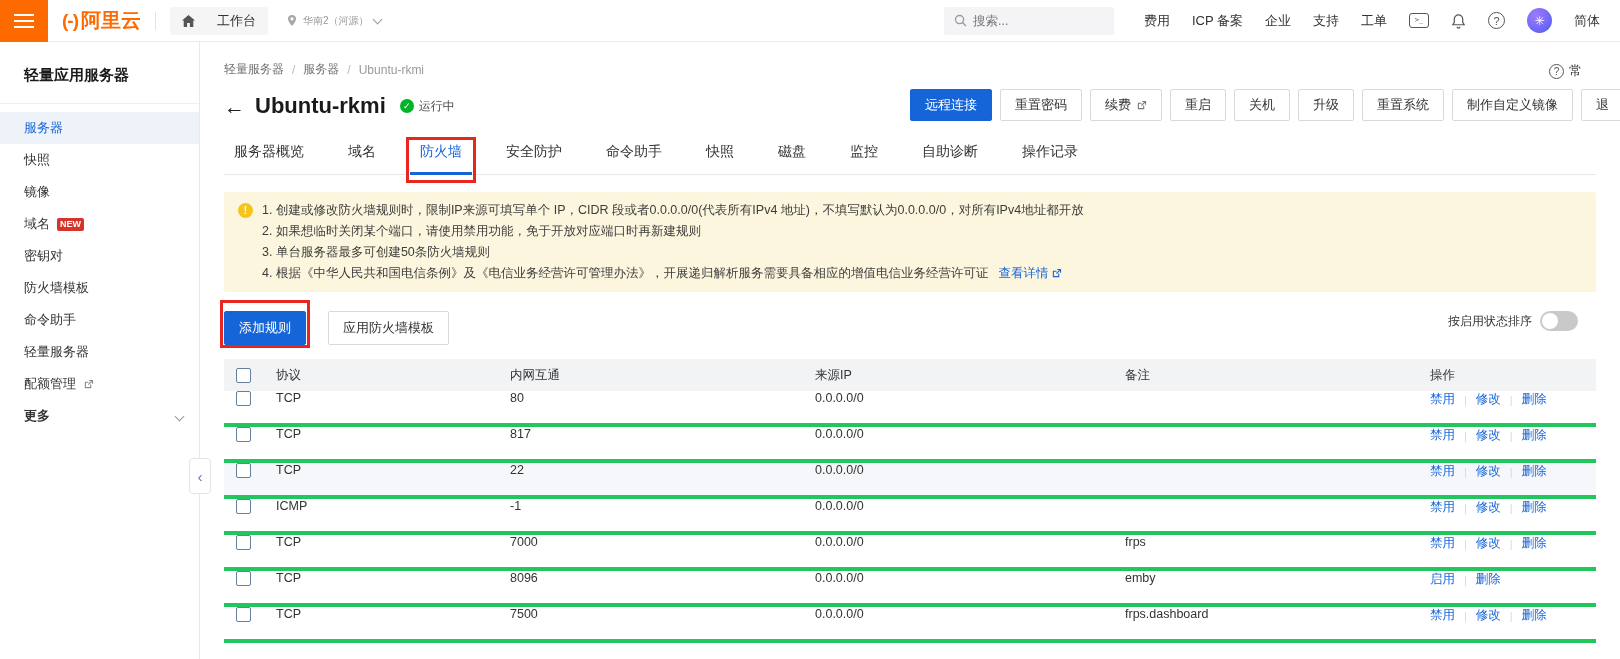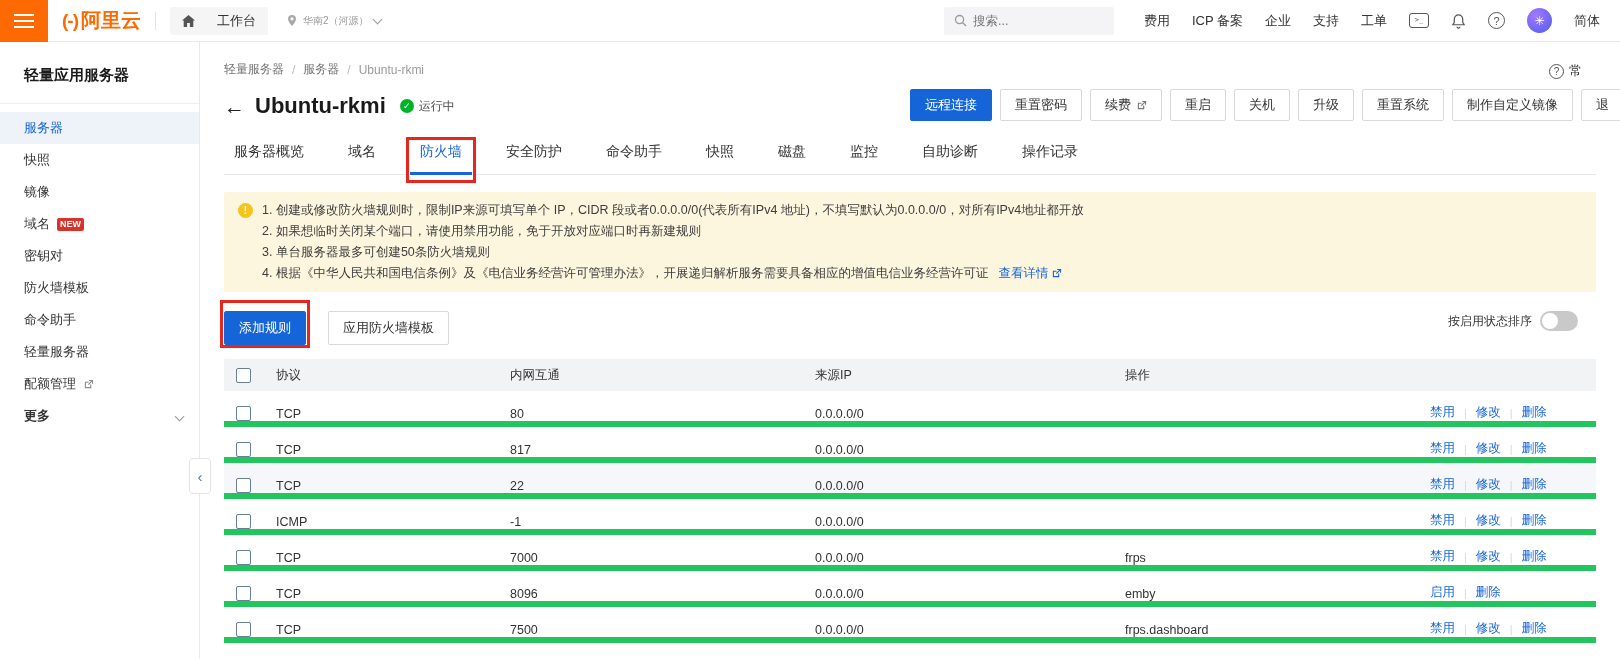--- a/index.html
+++ b/index.html
@@ -73,21 +73,21 @@
 .btn-lg{height:34px}
 .add-rule{position:relative}
 .add-rule::after{content:"";position:absolute;inset:-12px -5px -4px -5px;border:3px solid #e7271d;pointer-events:none}
 .apply-template{margin-left:22px}
 .sort{margin-left:auto;margin-right:18px;display:flex;align-items:center;gap:8px;font-size:12px;color:#333}
 .toggle{width:38px;height:20px;border-radius:10px;background:#c9c9c9;position:relative;cursor:pointer}
 .toggle::after{content:"";position:absolute;left:2px;top:2px;width:16px;height:16px;border-radius:50%;background:#fff}
 
 .table{margin-top:14px}
 .thead{display:flex;align-items:center;background:#f2f3f5;height:32px;font-size:12.5px;color:#333;padding-left:12px}
-.trow{display:flex;align-items:flex-end;height:36px;border-bottom:6px solid #22c55e;font-size:12.5px;color:#333;padding-left:12px;background:#fff}
+.trow{display:flex;align-items:flex-start;height:36px;border-bottom:4px solid #22c55e;font-size:12.5px;color:#333;padding-left:12px;background:#fff}
 .trow.hl{background:#f5f7fa}
 .cell{flex:0 0 auto}
 .c-check{width:40px;display:flex;align-items:center}
 .c-protocol{width:234px}
 .c-port{width:305px}
 .c-source{width:310px}
 .c-remark{width:305px}
 .c-action{flex:1 1 auto;display:flex;align-items:center}
 .checkbox{display:inline-block;width:15px;height:15px;border:1px solid #66809c;border-radius:2px;background:#fff;cursor:pointer}
 .alink{color:#1565d8;cursor:pointer}
@@ -309,20 +309,21 @@
       </div>
 
       <div class="table">
         <div class="thead" id="thead">
             <span class="cell c-check">
               <span class="checkbox"></span>
             </span>
             <span class="cell c-protocol">协议</span>
             <span class="cell c-port">内网互通</span>
             <span class="cell c-source">来源IP</span>
+            <span class="cell c-remark">备注</span>
             <span class="cell c-action">操作</span>
           </div>
         <div id="tbody">
             <div class="trow">
               <span class="cell c-check">
                 <span class="checkbox"></span>
               </span>
               <span class="cell c-protocol">TCP</span>
               <span class="cell c-port">80</span>
               <span class="cell c-source">0.0.0.0/0</span>

